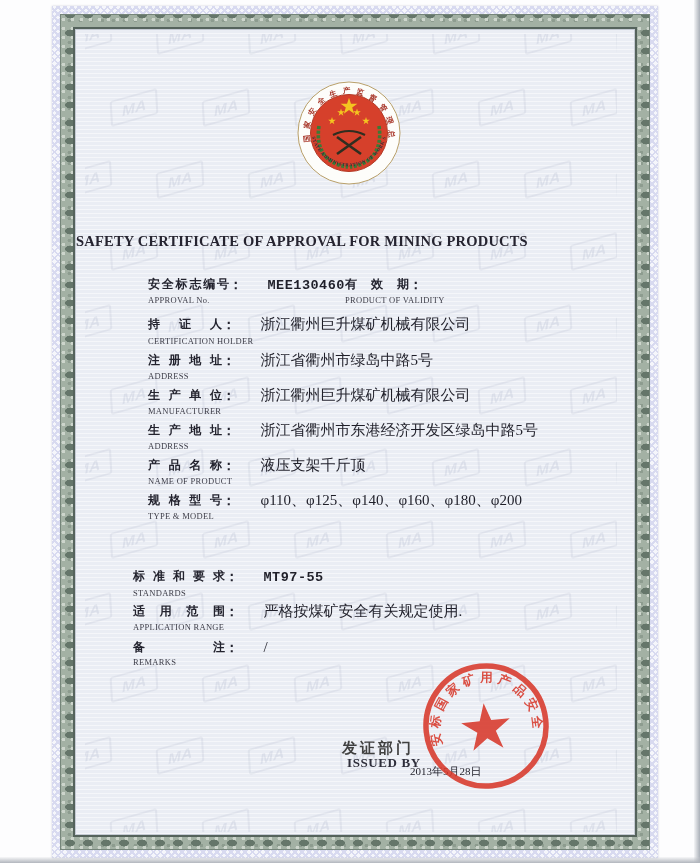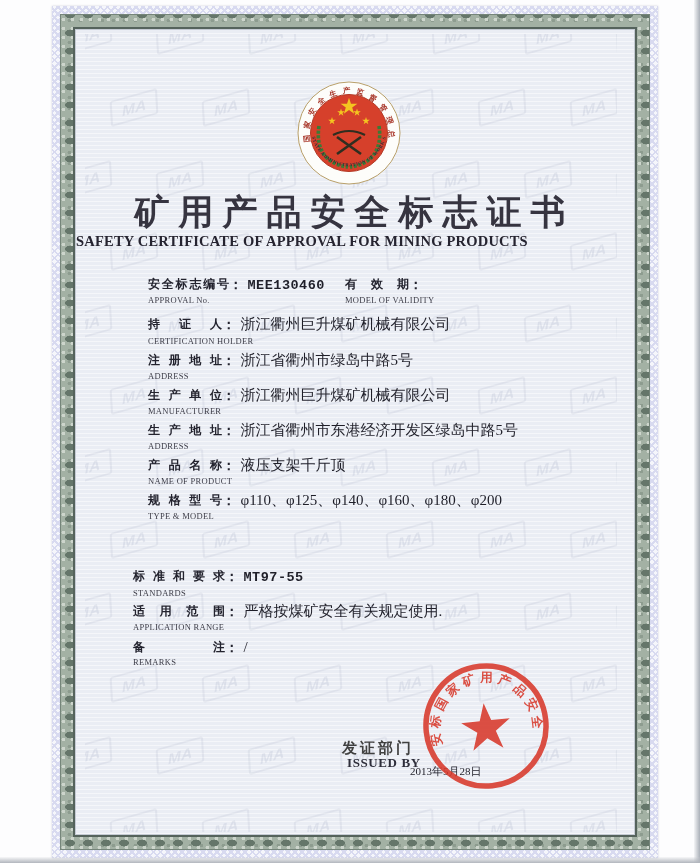--- a/index.html
+++ b/index.html
@@ -49,21 +49,21 @@
   .subtitle{left:0;top:233px;width:604px;text-align:center;font-size:14.5px;font-weight:700;
     letter-spacing:.2px;color:#262430;}
 
   
   .frow{position:absolute;z-index:2;display:flex;align-items:flex-start;white-space:nowrap;}
   .flabel{display:inline-block;width:74px;font-size:12px;font-weight:700;color:#23232e;
     text-align:justify;text-align-last:justify;line-height:17px;}
   .flabel.w92{width:92px;}
   .flabel.w64{width:64px;}
   .fcolon{font-size:13.5px;font-weight:700;line-height:17px;margin-right:5px;color:#23232e;}
-  .fvalue{font-size:15px;line-height:17px;color:#1f1f29;}
+  .fvalue{font-size:15px;line-height:17px;color:#1f1f29;margin-left:20px;}
   .vmono{font-family:"Liberation Mono",monospace;font-size:13.5px;font-weight:600;letter-spacing:.5px;margin-top:1px;}
   .fsub{position:absolute;z-index:2;font-size:8.5px;letter-spacing:.3px;color:#3d3d48;white-space:nowrap;}
 
   .statement{left:107px;top:681px;width:487px;font-size:14px;line-height:15.5px;
     text-align:justify;text-indent:38px;color:#1d1d27;}
 
   .issuer{left:342px;top:739px;font-size:15px;font-weight:700;letter-spacing:3px;}
   .issuer-sub{left:347px;top:755px;font-size:13px;font-weight:700;letter-spacing:.6px;color:#2e2e3a;}
   .issue-date{left:410px;top:764px;font-size:11px;color:#1e1e28;}
 
@@ -182,35 +182,34 @@
       <path d="M 37,55 Q 53,47 69,55" fill="none" stroke-width="2.2"></path>
     </g>
     <text font-size="7.5" fill="#a8372a" font-weight="bold">
       <textPath href="#arcTop" startOffset="0" textLength="152">国家安全生产监督管理总局</textPath>
     </text>
     <text font-size="4.6" fill="#2c2c38" font-weight="bold">
       <textPath href="#arcBot" startOffset="0" textLength="120">STATE ADMINISTRATION OF WORK SAFETY</textPath>
     </text>
   </svg>
 
-  <div class="txt title">矿用产品安全标志证书</div>
   <div class="txt subtitle">SAFETY CERTIFICATE OF APPROVAL FOR MINING PRODUCTS</div>
 
   <div class="frow" style="left:148px;top:276px">
     <span class="flabel" style="width:81px">安全标志编号</span>
     <span class="fcolon">：</span>
     <span class="fvalue vmono">MEE130460</span>
   </div>
   <div class="fsub" style="left:148px;top:295px">APPROVAL No.</div>
 
   <div class="frow" style="left:345px;top:276px">
     <span class="flabel w64">有 效 期</span>
     <span class="fcolon">：</span>
   </div>
-  <div class="fsub" style="left:345px;top:295px">MODEL OF VALIDITY</div>
+  <div class="fsub" style="left:345px;top:295px">PRODUCT OF VALIDITY</div>
 
   <div class="frow" style="left:148px;top:316px">
     <span class="flabel">持 证 人</span>
     <span class="fcolon">：</span>
     <span class="fvalue">浙江衢州巨升煤矿机械有限公司</span>
   </div>
   <div class="fsub" style="left:148px;top:336px">CERTIFICATION HOLDER</div>
 
   <div class="frow" style="left:148px;top:352px">
     <span class="flabel">注 册 地 址</span>

